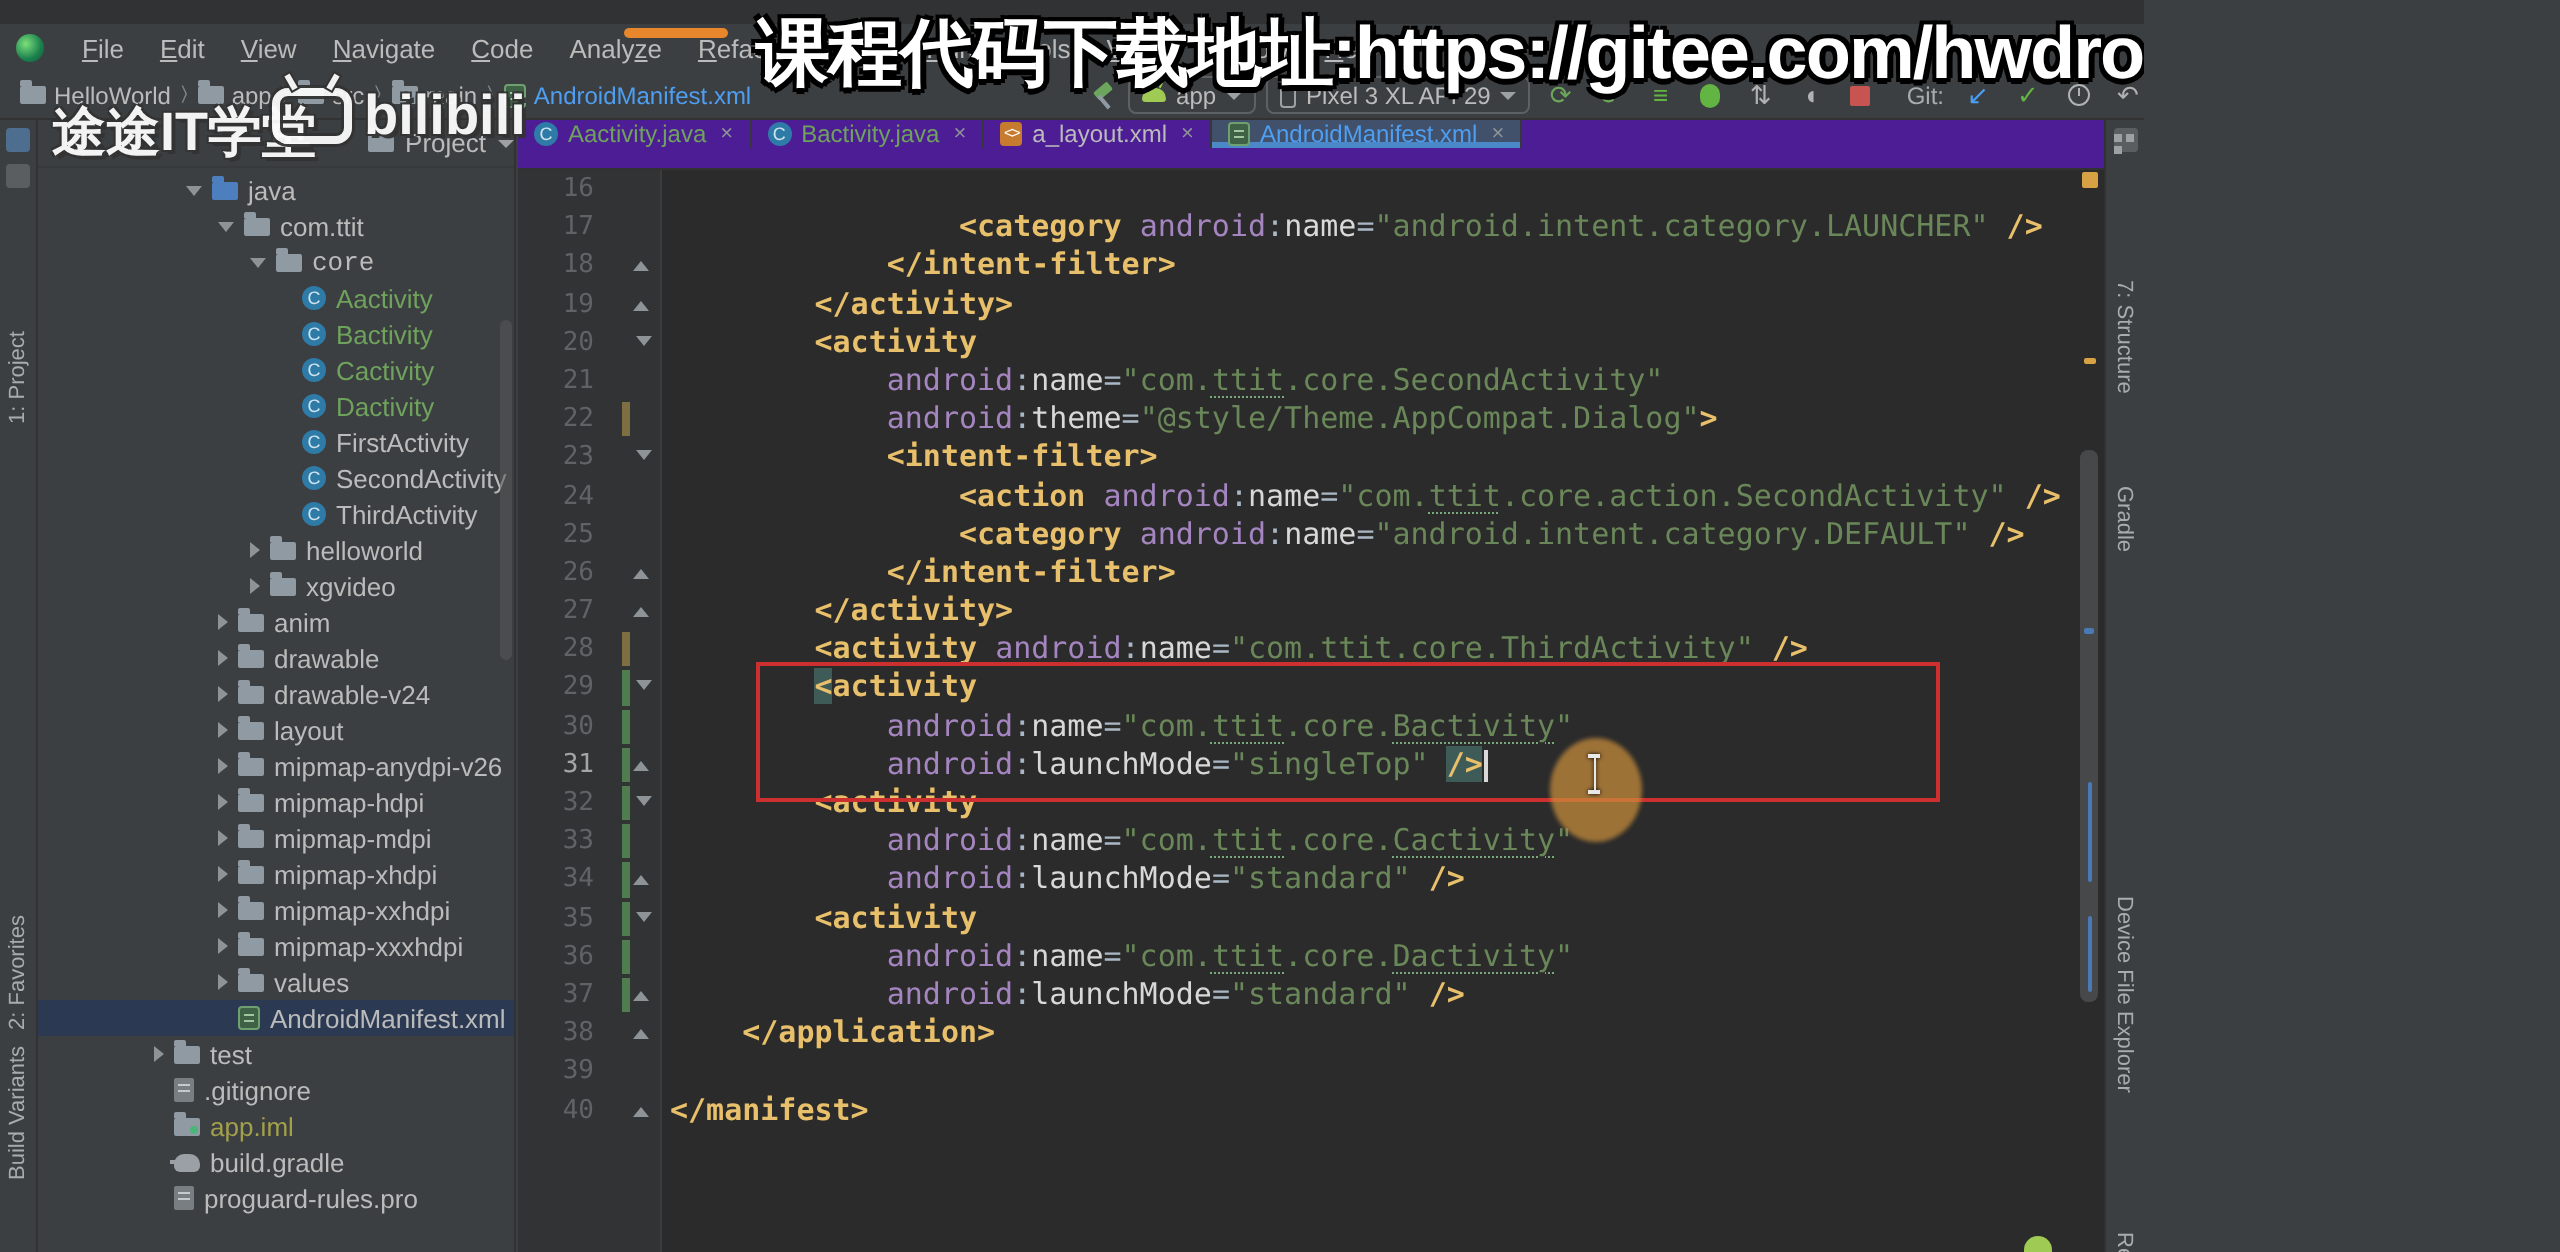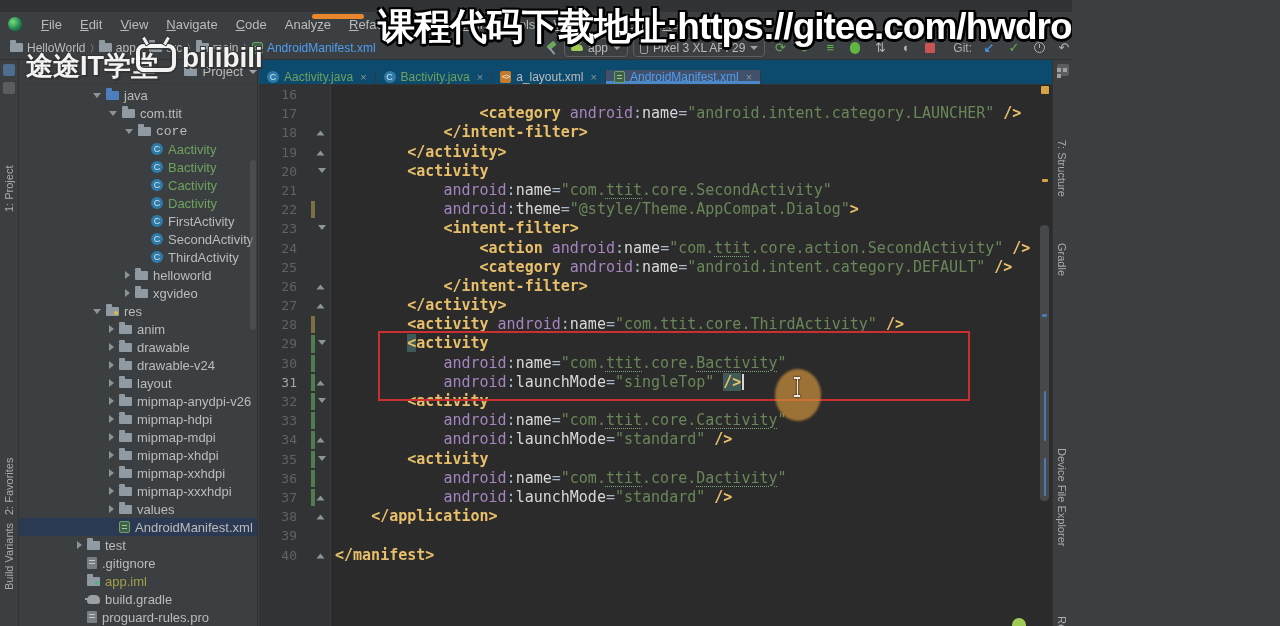--- a/index.html
+++ b/index.html
@@ -98,22 +98,22 @@
     border-right:1px solid #323232; color:#bbbbbb; font-size:13px; overflow:hidden; }
   .proj-header { height:24px; display:flex; align-items:center; gap:6px; padding-left:8px; border-bottom:1px solid #373a3c;justify-content:flex-end; }
   .tree { position:absolute; left:0; top:26px; right:0; bottom:0; }
   .trow { height:18px; display:flex; align-items:center; gap:5px; white-space:nowrap; }
   .trow.selected { background:#2b3a52; }
   .tlabel.green { color:#6fa25c; }
   .tlabel.olive { color:#a3a04c; }
   .proj-scroll { position:absolute; right:1px; top:100px; width:6px; height:170px; background:#55585a; border-radius:3px; opacity:.55; }
 
   
-  .tabbar { position:absolute; left:259px; top:60px; right:20px; height:25px; background:#0c4a6e;
-    border-bottom:1px solid #323232; display:flex; align-items:flex-end; font-size:12px; z-index:2; }
+  .tabbar { position:absolute; left:259px; top:60px; right:20px; height:25px; background:#4c1d95;
+    border-bottom:1px solid #323232; display:flex; align-items:flex-start; font-size:12px; z-index:2; }
   .tab { display:flex; align-items:center; gap:5px; padding:0 8px; color:#bbbbbb; border-right:1px solid #353739; }
   .tab .close { color:#8d9396; font-size:11px; margin-left:2px; }
   .tab.selected { background:#41516b; box-shadow:inset 0 -3px 0 #4a88c7; }
   .tab-label.green { color:#6fa25c; }
   .tab-label.blue { color:#4e9ef2; }
 
   .editor { position:absolute; left:259px; top:85px; right:20px; bottom:0; background:#2b2b2b; overflow:hidden;
     font-family:"DejaVu Sans Mono", monospace; font-size:15px; }
   .gutter-bg { position:absolute; left:0; top:0; bottom:0; width:72px; background:#313335; border-right:1px solid #3a3c3e; }
   .code-area { position:absolute; left:0; top:0; right:14px; }
@@ -327,25 +327,20 @@
         </div>
         <div class="trow" style="padding-left: 106px;">
           <span class="arr-right"></span>
           <span class="i-folder"></span>
           <span class="tlabel">helloworld</span>
         </div>
         <div class="trow" style="padding-left: 106px;">
           <span class="arr-right"></span>
           <span class="i-folder"></span>
           <span class="tlabel">xgvideo</span>
-        </div>
-        <div class="trow" style="padding-left: 74px;">
-          <span class="arr-down"></span>
-          <span class="i-folder res"></span>
-          <span class="tlabel">res</span>
         </div>
         <div class="trow" style="padding-left: 90px;">
           <span class="arr-right"></span>
           <span class="i-folder"></span>
           <span class="tlabel">anim</span>
         </div>
         <div class="trow" style="padding-left: 90px;">
           <span class="arr-right"></span>
           <span class="i-folder"></span>
           <span class="tlabel">drawable</span>

